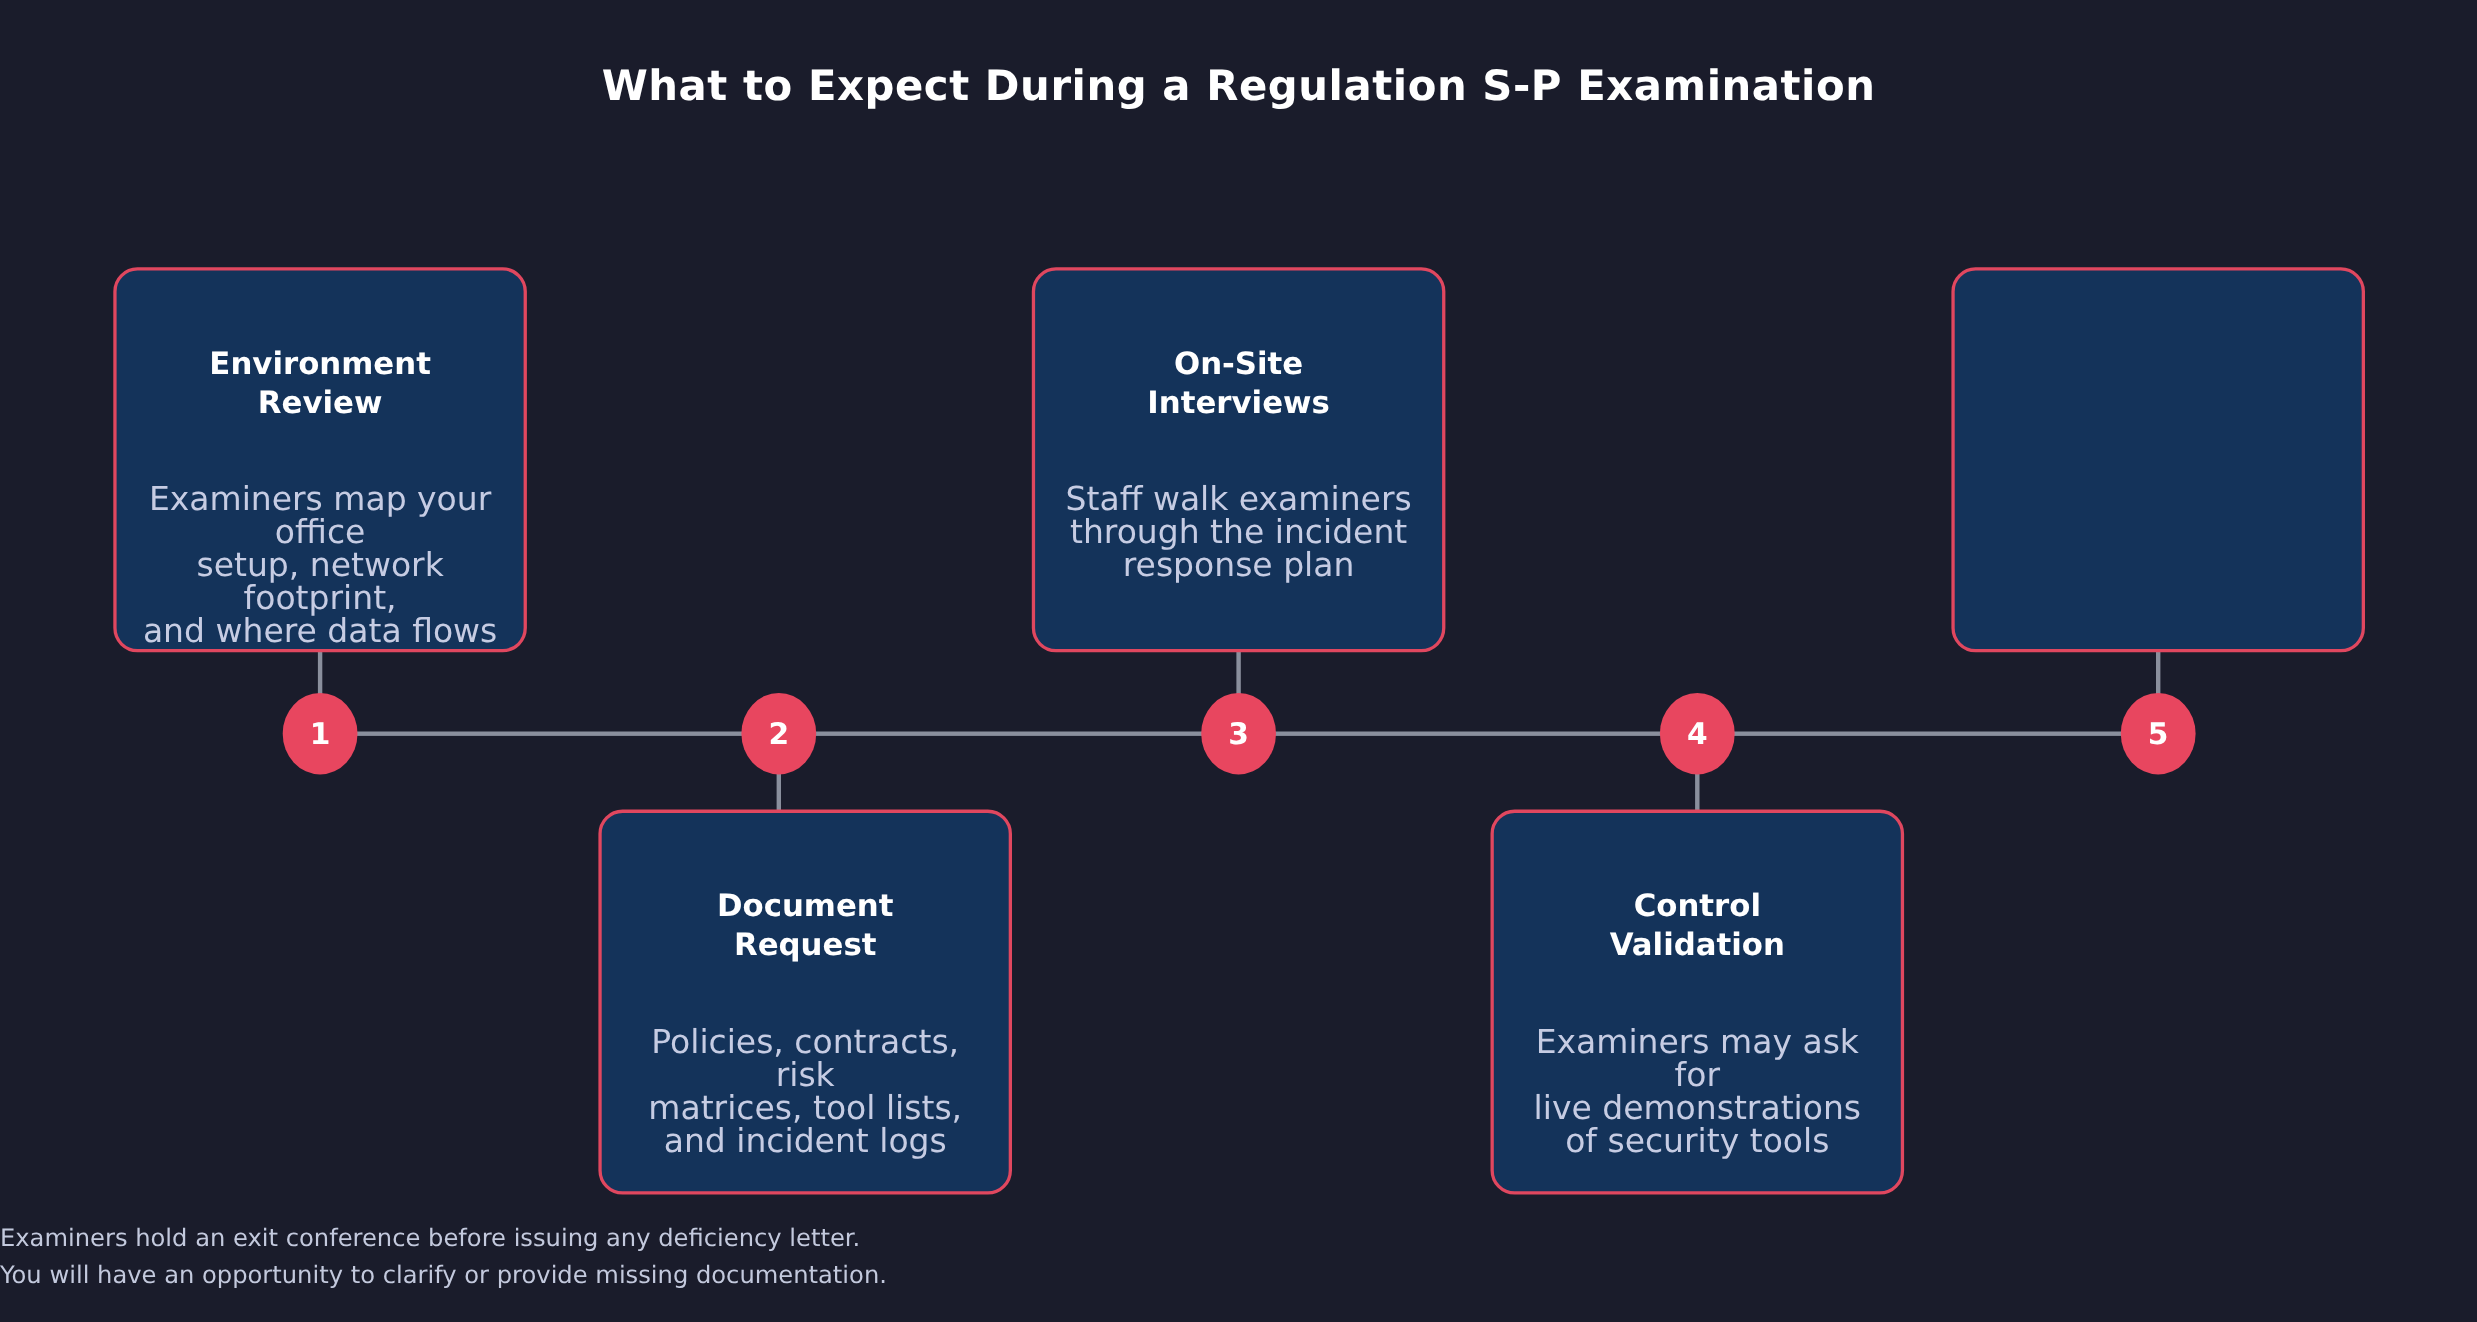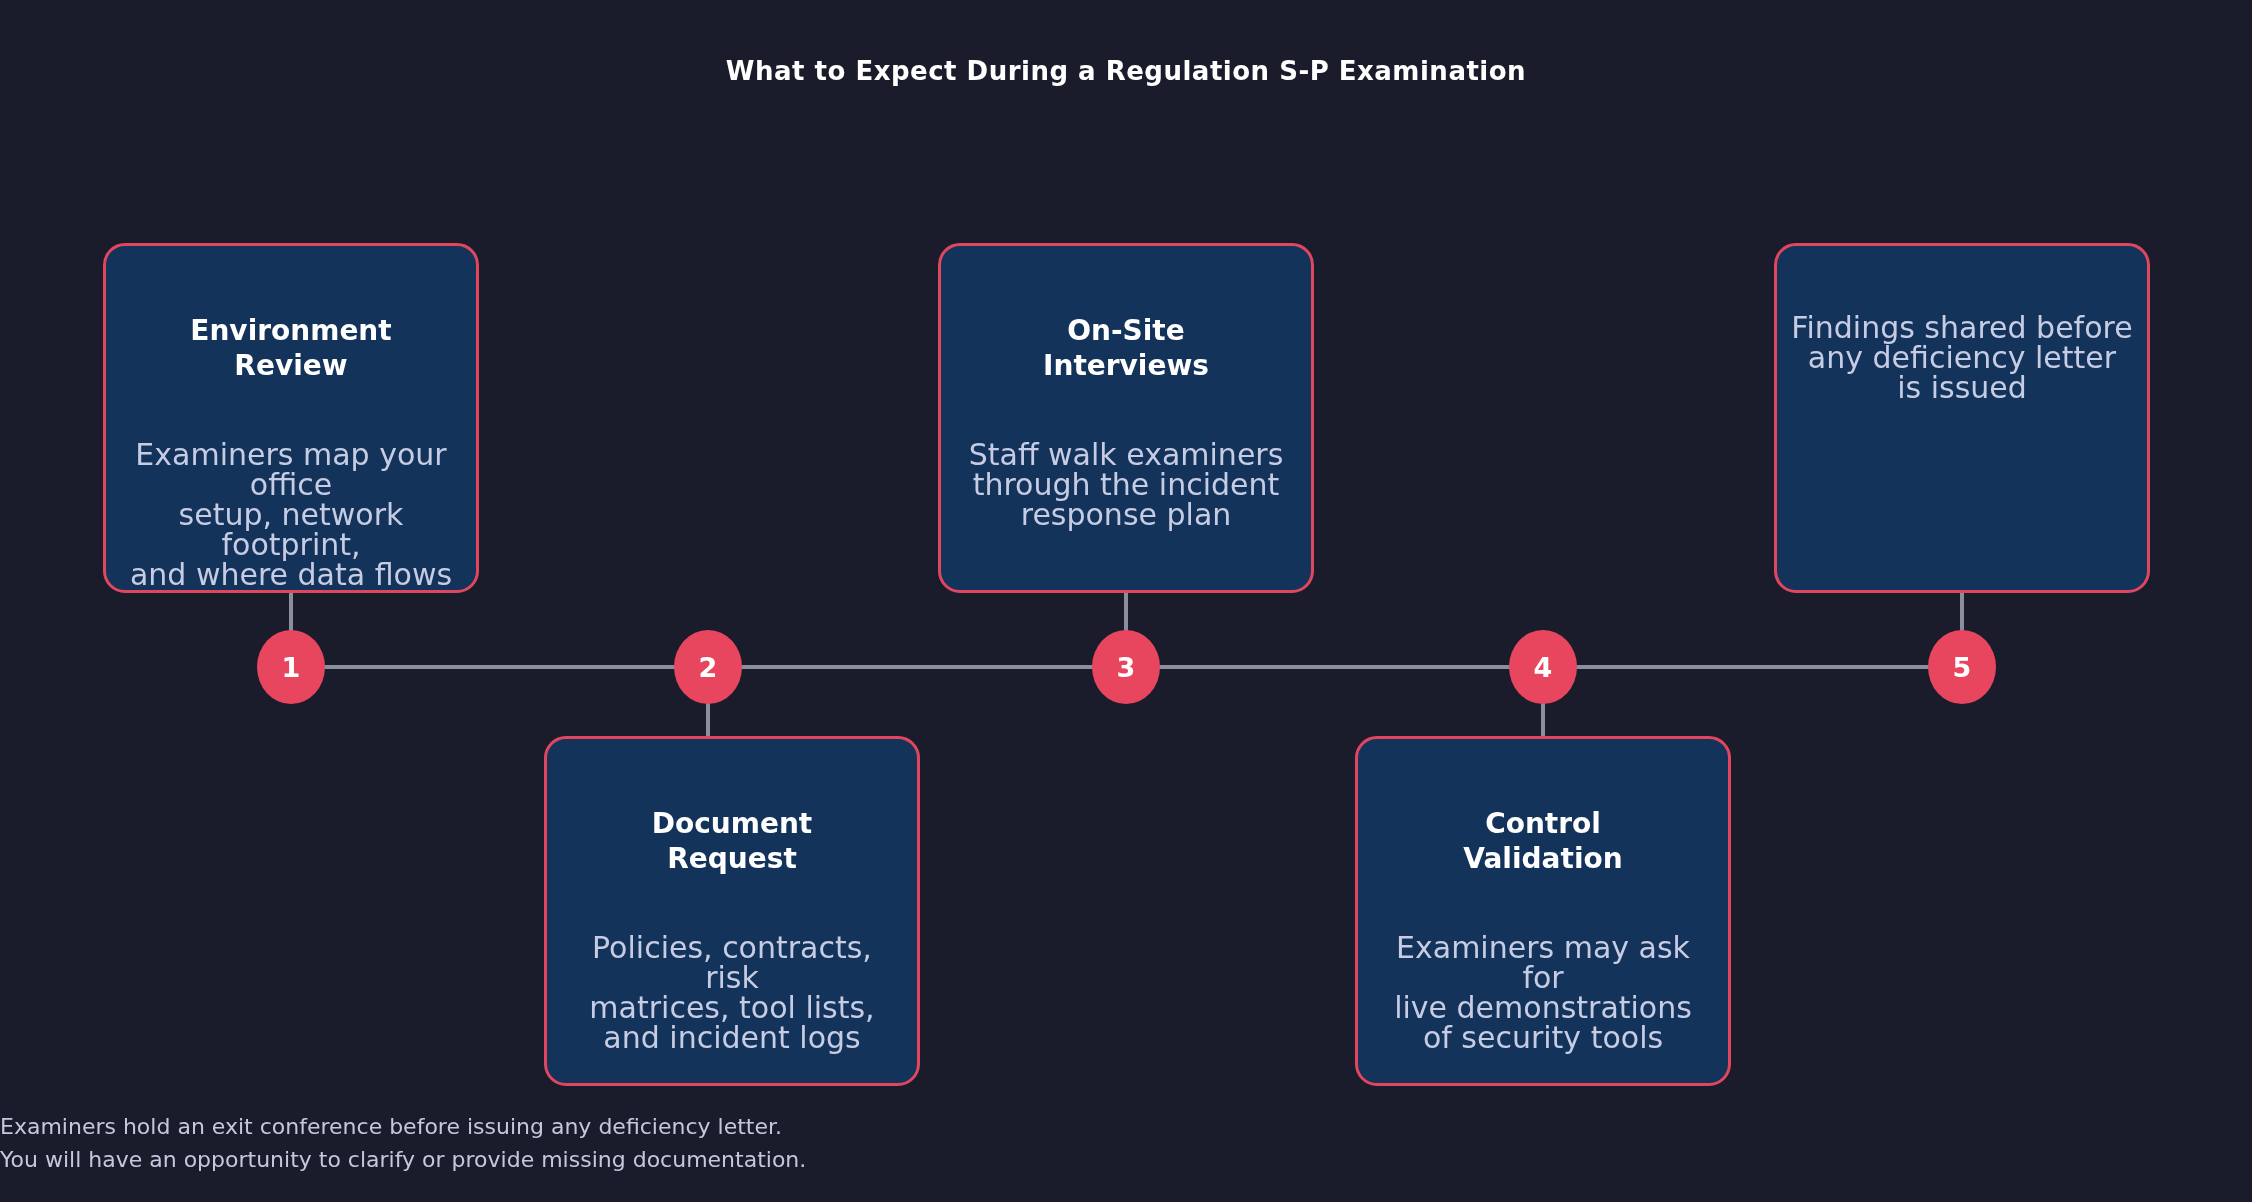--- a/index.html
+++ b/index.html
@@ -15,21 +15,21 @@
     background: #1a1c2b;
     overflow: hidden;
   }
   .diagram-title {
     position: absolute;
     top: 56px;
     left: 0;
     width: 100%;
     text-align: center;
     color: #ffffff;
-    font-size: 26px;
+    font-size: 38px;
     font-weight: bold;
     letter-spacing: 0.5px;
     margin: 0;
   }
   .timeline-line {
     position: absolute;
     left: 291px;
     top: 665px;
     width: 1671px;
     height: 4px;
@@ -138,23 +138,20 @@
 
   <div class="card row-bottom" style="left:1355px;">
     <div class="card-title">Control
 Validation</div>
     <div class="card-desc">Examiners may ask for
 live demonstrations
 of security tools</div>
   </div>
 
   <div class="card row-top" style="left:1774px;">
-    <div class="card-desc">Findings shared before
-any deficiency letter
-is issued</div>
   </div>
 
   <div class="node" style="left:257px;">1</div>
   <div class="node" style="left:674px;">2</div>
   <div class="node" style="left:1092px;">3</div>
   <div class="node" style="left:1509px;">4</div>
   <div class="node" style="left:1928px;">5</div>
 
   <div class="footer-note">
     <div>Examiners hold an exit conference before issuing any deficiency letter.</div>

